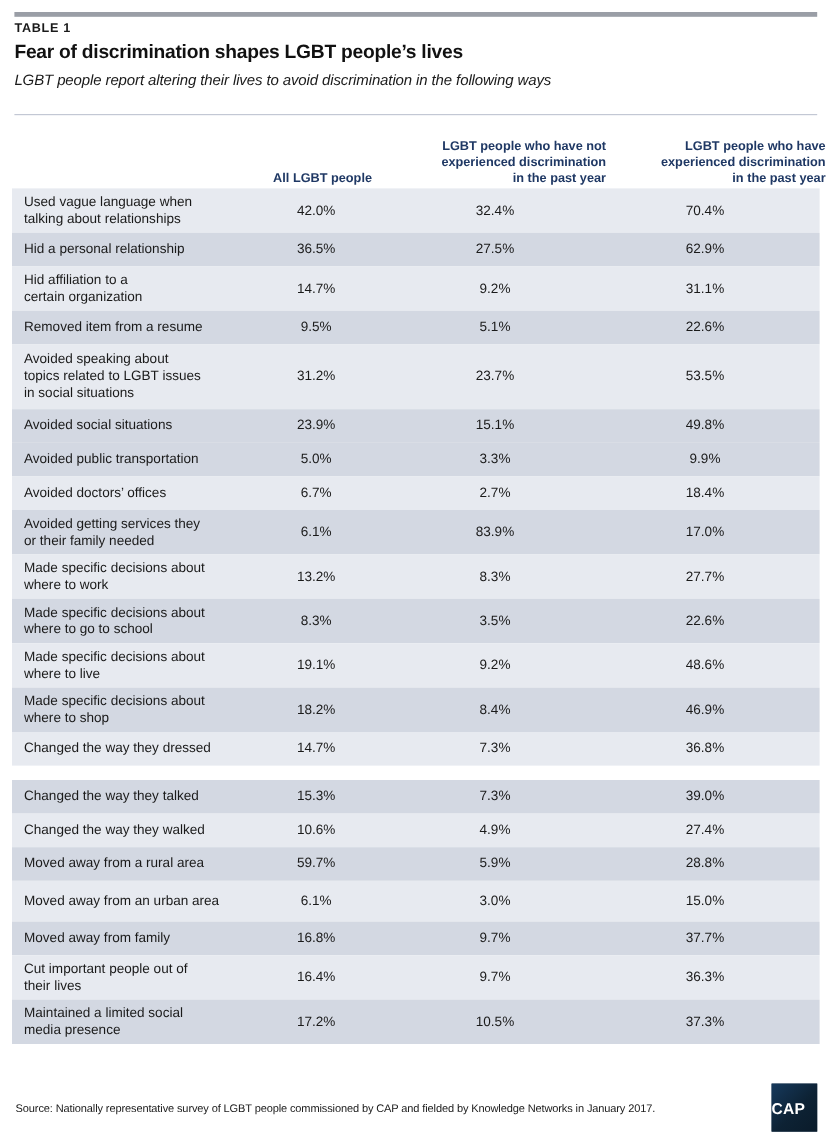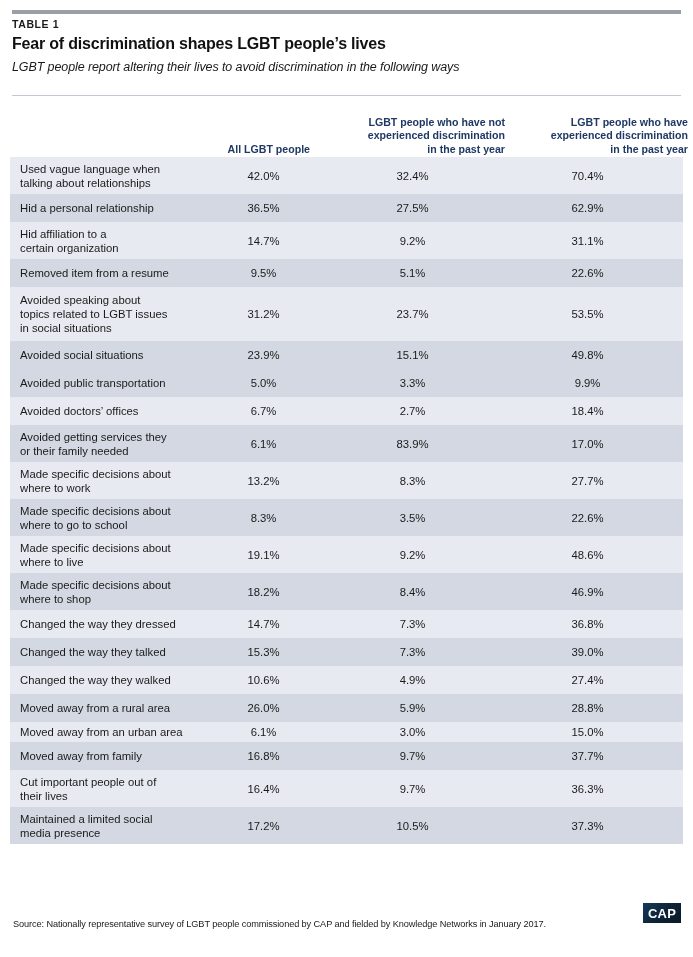--- a/index.html
+++ b/index.html
@@ -144,27 +144,26 @@
     font-size: 9.2px;
     line-height: 12px;
     color: #1a1a1a;
     letter-spacing: -0.1px;
   }
   .cap-logo {
     position: absolute;
     left: 643px;
     top: 903px;
     width: 38px;
-    height: 20px;
+    height: 40px;
     background: #102a43;
     background-image:
       linear-gradient(135deg, #16395c 0%, #0d2234 55%, #0a1b2a 100%);
     display: flex;
     align-items: center;
-    justify-content: center;
   }
   .cap-logo span {
     color: #ffffff;
     font-size: 13px;
     font-weight: bold;
     letter-spacing: 0.2px;
     font-family: "Liberation Sans", sans-serif;
   }
 </style>
 </head>
@@ -279,39 +278,39 @@
         <div class="cell-val v1">18.2%</div>
         <div class="cell-val v2">8.4%</div>
         <div class="cell-val v3">46.9%</div>
       </div>
       <div class="row even" style="height: 28px;">
         <div class="cell-label">Changed the way they dressed</div>
         <div class="cell-val v1">14.7%</div>
         <div class="cell-val v2">7.3%</div>
         <div class="cell-val v3">36.8%</div>
       </div>
-      <div class="row odd" style="height: 28px;">
+      <div class="row odd" style="height: 28px; margin-top: 12px;">
         <div class="cell-label">Changed the way they talked</div>
         <div class="cell-val v1">15.3%</div>
         <div class="cell-val v2">7.3%</div>
         <div class="cell-val v3">39.0%</div>
       </div>
       <div class="row even" style="height: 28px;">
         <div class="cell-label">Changed the way they walked</div>
         <div class="cell-val v1">10.6%</div>
         <div class="cell-val v2">4.9%</div>
         <div class="cell-val v3">27.4%</div>
       </div>
       <div class="row odd" style="height: 28px; padding-left: 20px;">
         <div class="cell-label">Moved away from a rural area</div>
-        <div class="cell-val v1">26.0%</div>
+        <div class="cell-val v1">59.7%</div>
         <div class="cell-val v2">5.9%</div>
         <div class="cell-val v3">28.8%</div>
       </div>
-      <div class="row even" style="height: 20px;">
+      <div class="row even" style="height: 34px;">
         <div class="cell-label">Moved away from an urban area</div>
         <div class="cell-val v1">6.1%</div>
         <div class="cell-val v2">3.0%</div>
         <div class="cell-val v3">15.0%</div>
       </div>
       <div class="row odd" style="height: 28px;">
         <div class="cell-label">Moved away from family</div>
         <div class="cell-val v1">16.8%</div>
         <div class="cell-val v2">9.7%</div>
         <div class="cell-val v3">37.7%</div>

